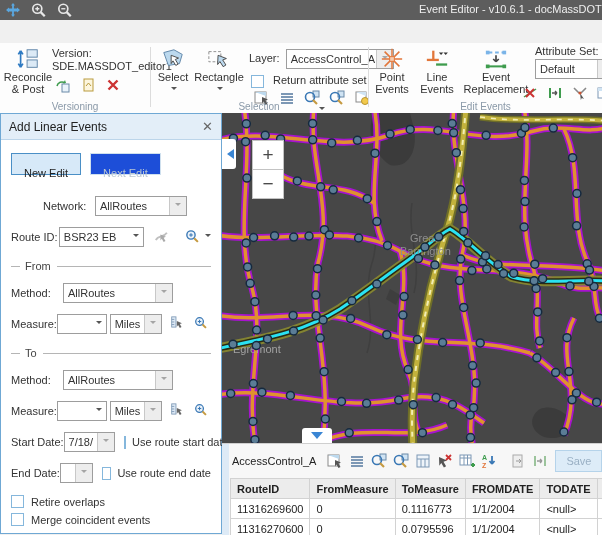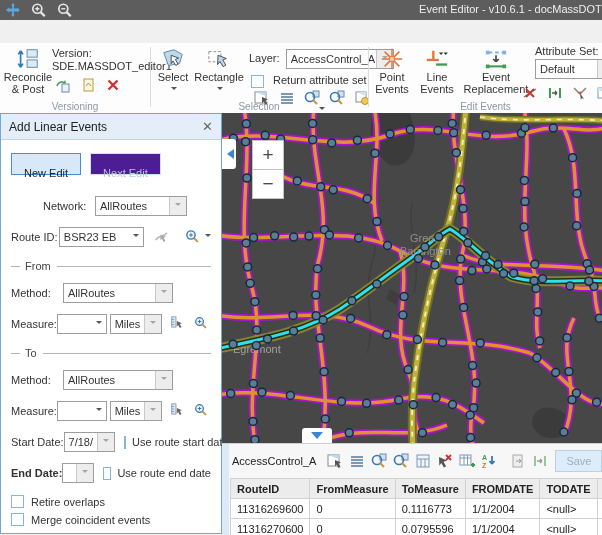--- a/index.html
+++ b/index.html
@@ -40,21 +40,21 @@
   .cb{display:inline-block;width:13px;height:13px;background:#fff;border:1px solid #85b7dc;vertical-align:middle;box-sizing:border-box;cursor:pointer;}
 
   
   #panel{position:absolute;left:0;top:113px;width:222px;height:421px;background:#fff;border:1px solid #6fa8d4;box-sizing:border-box;}
   #panel .phead{height:25px;background:#e3eef8;border-bottom:1px solid #bcd5ea;display:flex;align-items:center;padding:0 8px;font-size:12px;color:#222;}
   #panel .phead .pt{flex:1;}
   #panel .phead .px{color:#666;font-size:13px;cursor:pointer;}
   .pbody{padding:0 10px;}
   .btn{display:inline-block;height:22px;line-height:22px;padding:8px 12px;box-sizing:border-box;cursor:pointer;}
   .btn.primary{background:#d7e9f8;border:1px solid #4a8fc6;color:#222;}
-  .btn.disabled{background:#4c1d95;border:1px solid #cfe0ee;color:#b9c6d2;cursor:default;}
+  .btn.disabled{background:#1d4ed8;border:1px solid #cfe0ee;color:#b9c6d2;cursor:default;}
   .prow{margin-top:11px;white-space:nowrap;display:flex;align-items:center;}
   .prow .lab{display:inline-block;}
   .sep{display:flex;align-items:center;margin-top:13px;color:#444;}
   .sep .pre{width:9px;border-top:1px solid #b5b5b5;margin-right:5px;}
   .sep .post{flex:1;border-top:1px solid #b5b5b5;margin-left:6px;}
   .optrow{margin-top:5px;display:flex;align-items:center;}
   .optrow .cb{margin-right:7px;}
 
   
   #map{position:absolute;left:222px;top:113px;width:380px;height:330px;background:#474747;overflow:hidden;}
@@ -412,21 +412,21 @@
         <span class="combo" style="width:52px;">
           <span class="val" style="flex:1;">7/18/</span>
           <span class="cbtn">
               <span class="carD dis" style="margin:0;"></span>
             </span>
         </span>
         <span class="cb" style="margin-left:9px;"></span>
         <span style="margin-left:6px;">Use route start date</span>
       </div>
       <div class="prow">
-        <span class="lab" style="width:58px;font-weight:bold;">End Date:</span>
+        <span class="lab" style="width:58px;">End Date:</span>
         <span class="combo" style="width:52px;">
           <span class="val" style="flex:1;"></span>
           <span class="cbtn">
               <span class="carD dis" style="margin:0;"></span>
             </span>
         </span>
         <span class="cb" style="margin-left:9px;"></span>
         <span style="margin-left:6px;">Use route end date</span>
       </div>
 

